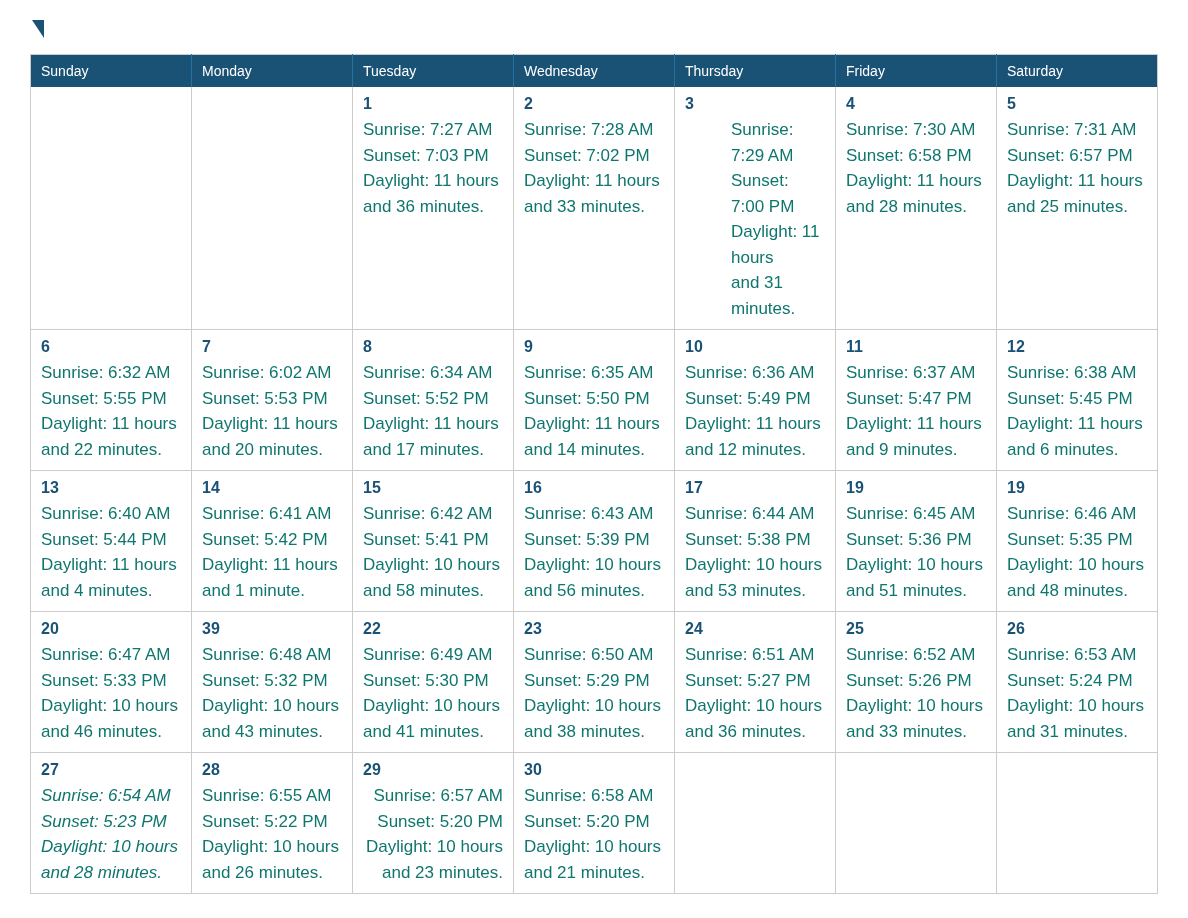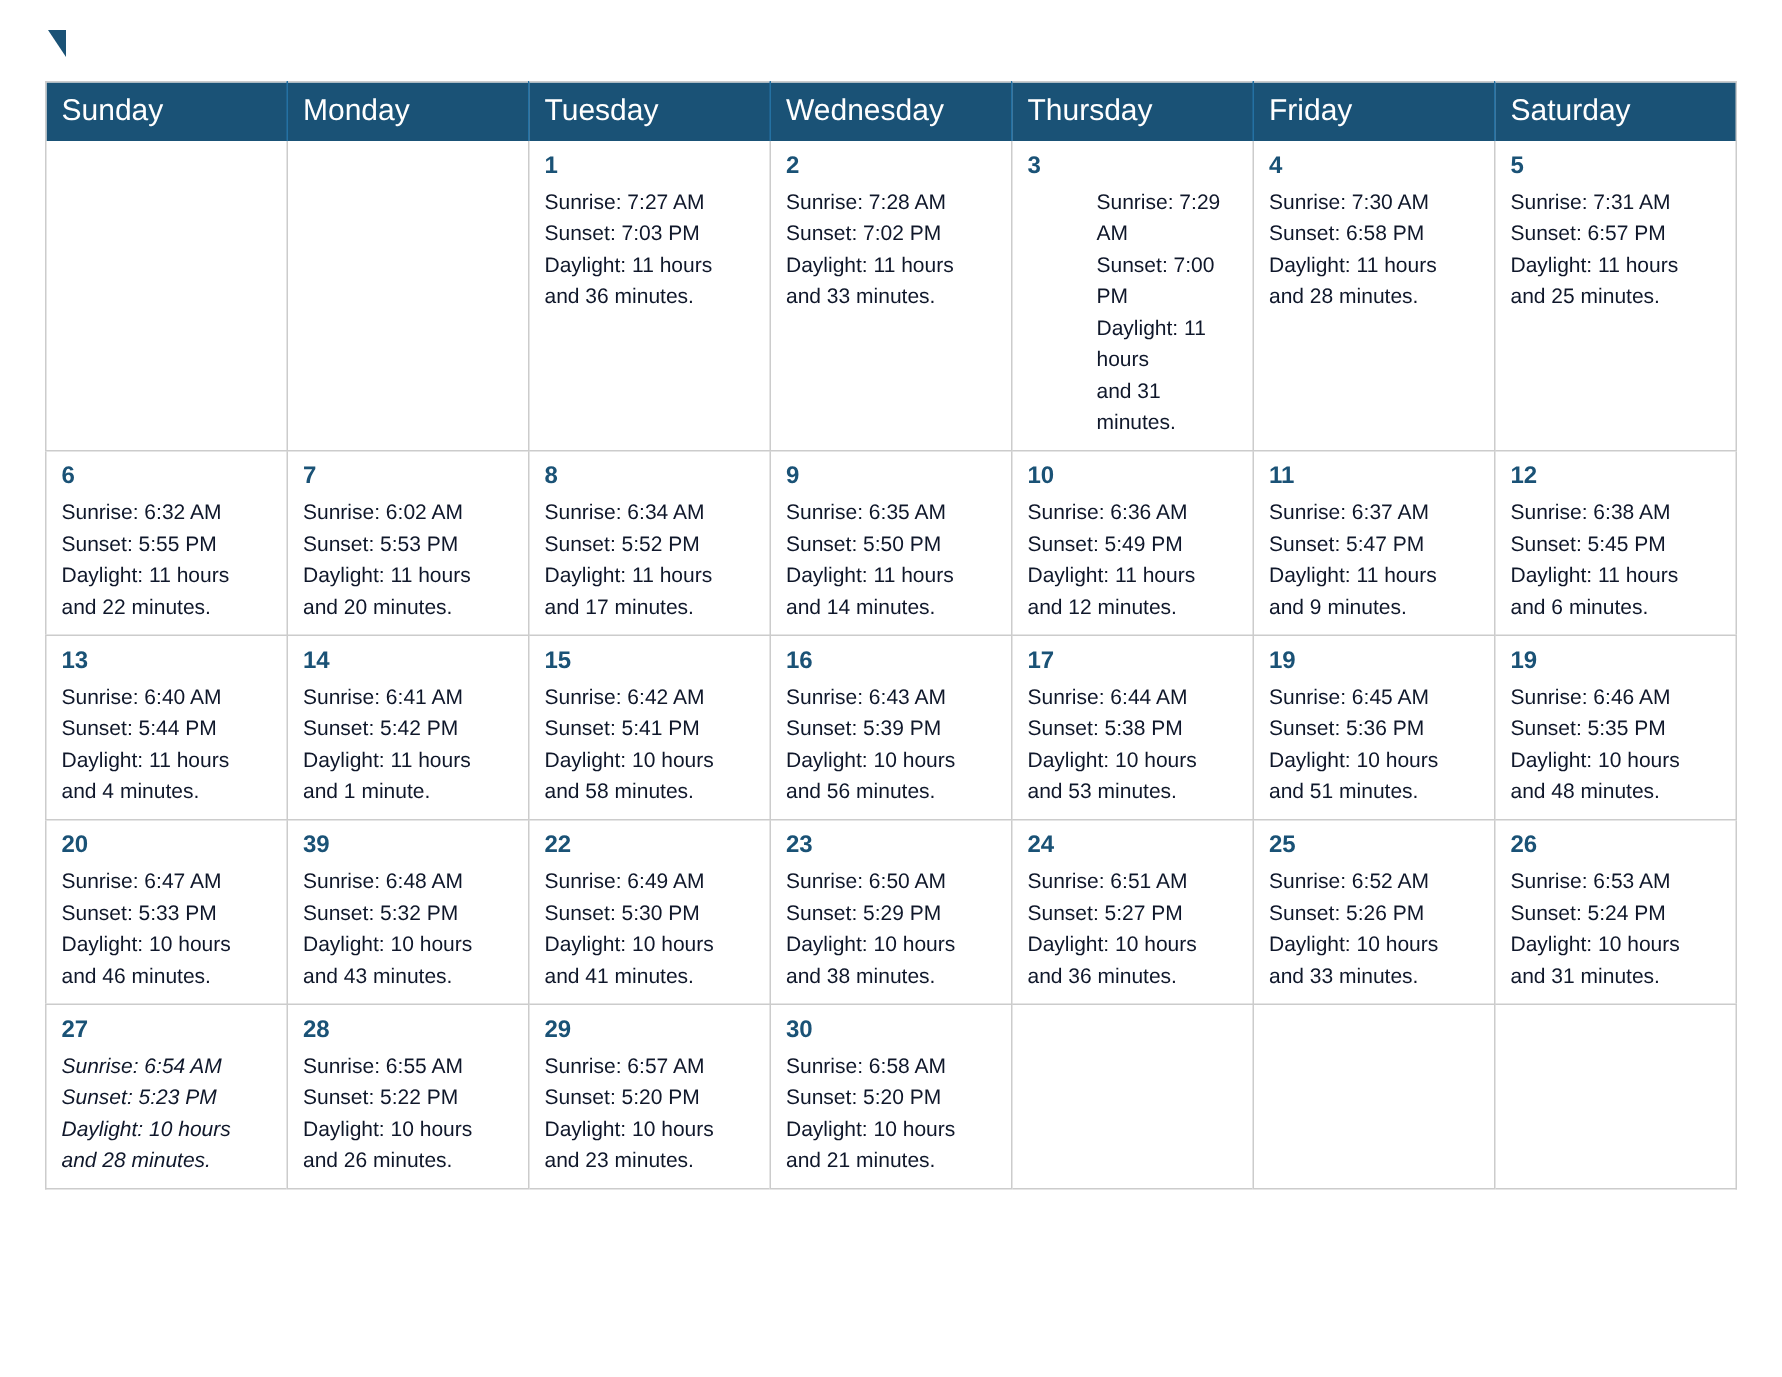--- a/index.html
+++ b/index.html
@@ -61,21 +61,21 @@
     .calendar {
       width: 100%;
       border-collapse: collapse;
       border: 1px solid #ccc;
     }
     .calendar th {
       background-color: #1a5276;
       color: #fff;
       padding: 8px 10px;
       text-align: left;
-      font-size: 20px;
+      font-size: 14px;
       font-weight: normal;
       border-right: 1px solid #2471a3;
     }
     .calendar th:last-child { border-right: none; margin-left: 24px; }
     .calendar td {
       vertical-align: top;
       padding: 8px 10px;
       border-right: 1px solid #ccc;
       border-bottom: 1px solid #ccc;
       width: 14.28%;
@@ -86,23 +86,23 @@
     .calendar td:last-child { border-right: none; }
     .calendar tr:last-child td { border-bottom: none; }
     .day-number {
       font-size: 16px;
       font-weight: bold;
       color: #1a5276;
       display: block;
       margin-bottom: 4px;
     }
     .day-info {
-      font-size: 14px;
+      font-size: 17px;
       line-height: 1.5;
-      color: #0f172a;
+      color: #0f766e;
     }
     .empty { background: #fff; }
   </style>
 </head>
 <body>
 
 <div class="header">
   <div class="logo">
     <div class="logo-text">
       <span class="logo-general"></span>
@@ -331,21 +331,21 @@
         </td>
         <td>
           <span class="day-number">28</span>
           <div class="day-info" style="white-space: pre-line;">Sunrise: 6:55 AM
 Sunset: 5:22 PM
 Daylight: 10 hours
 and 26 minutes.</div>
         </td>
         <td>
           <span class="day-number">29</span>
-          <div class="day-info" style="white-space: pre-line;">Sunrise: 6:57 AM
+          <div class="day-info" style="white-space: pre-line; text-align: right;">Sunrise: 6:57 AM
 Sunset: 5:20 PM
 Daylight: 10 hours
 and 23 minutes.</div>
         </td>
         <td>
           <span class="day-number">30</span>
           <div class="day-info" style="white-space: pre-line;">Sunrise: 6:58 AM
 Sunset: 5:20 PM
 Daylight: 10 hours
 and 21 minutes.</div>

